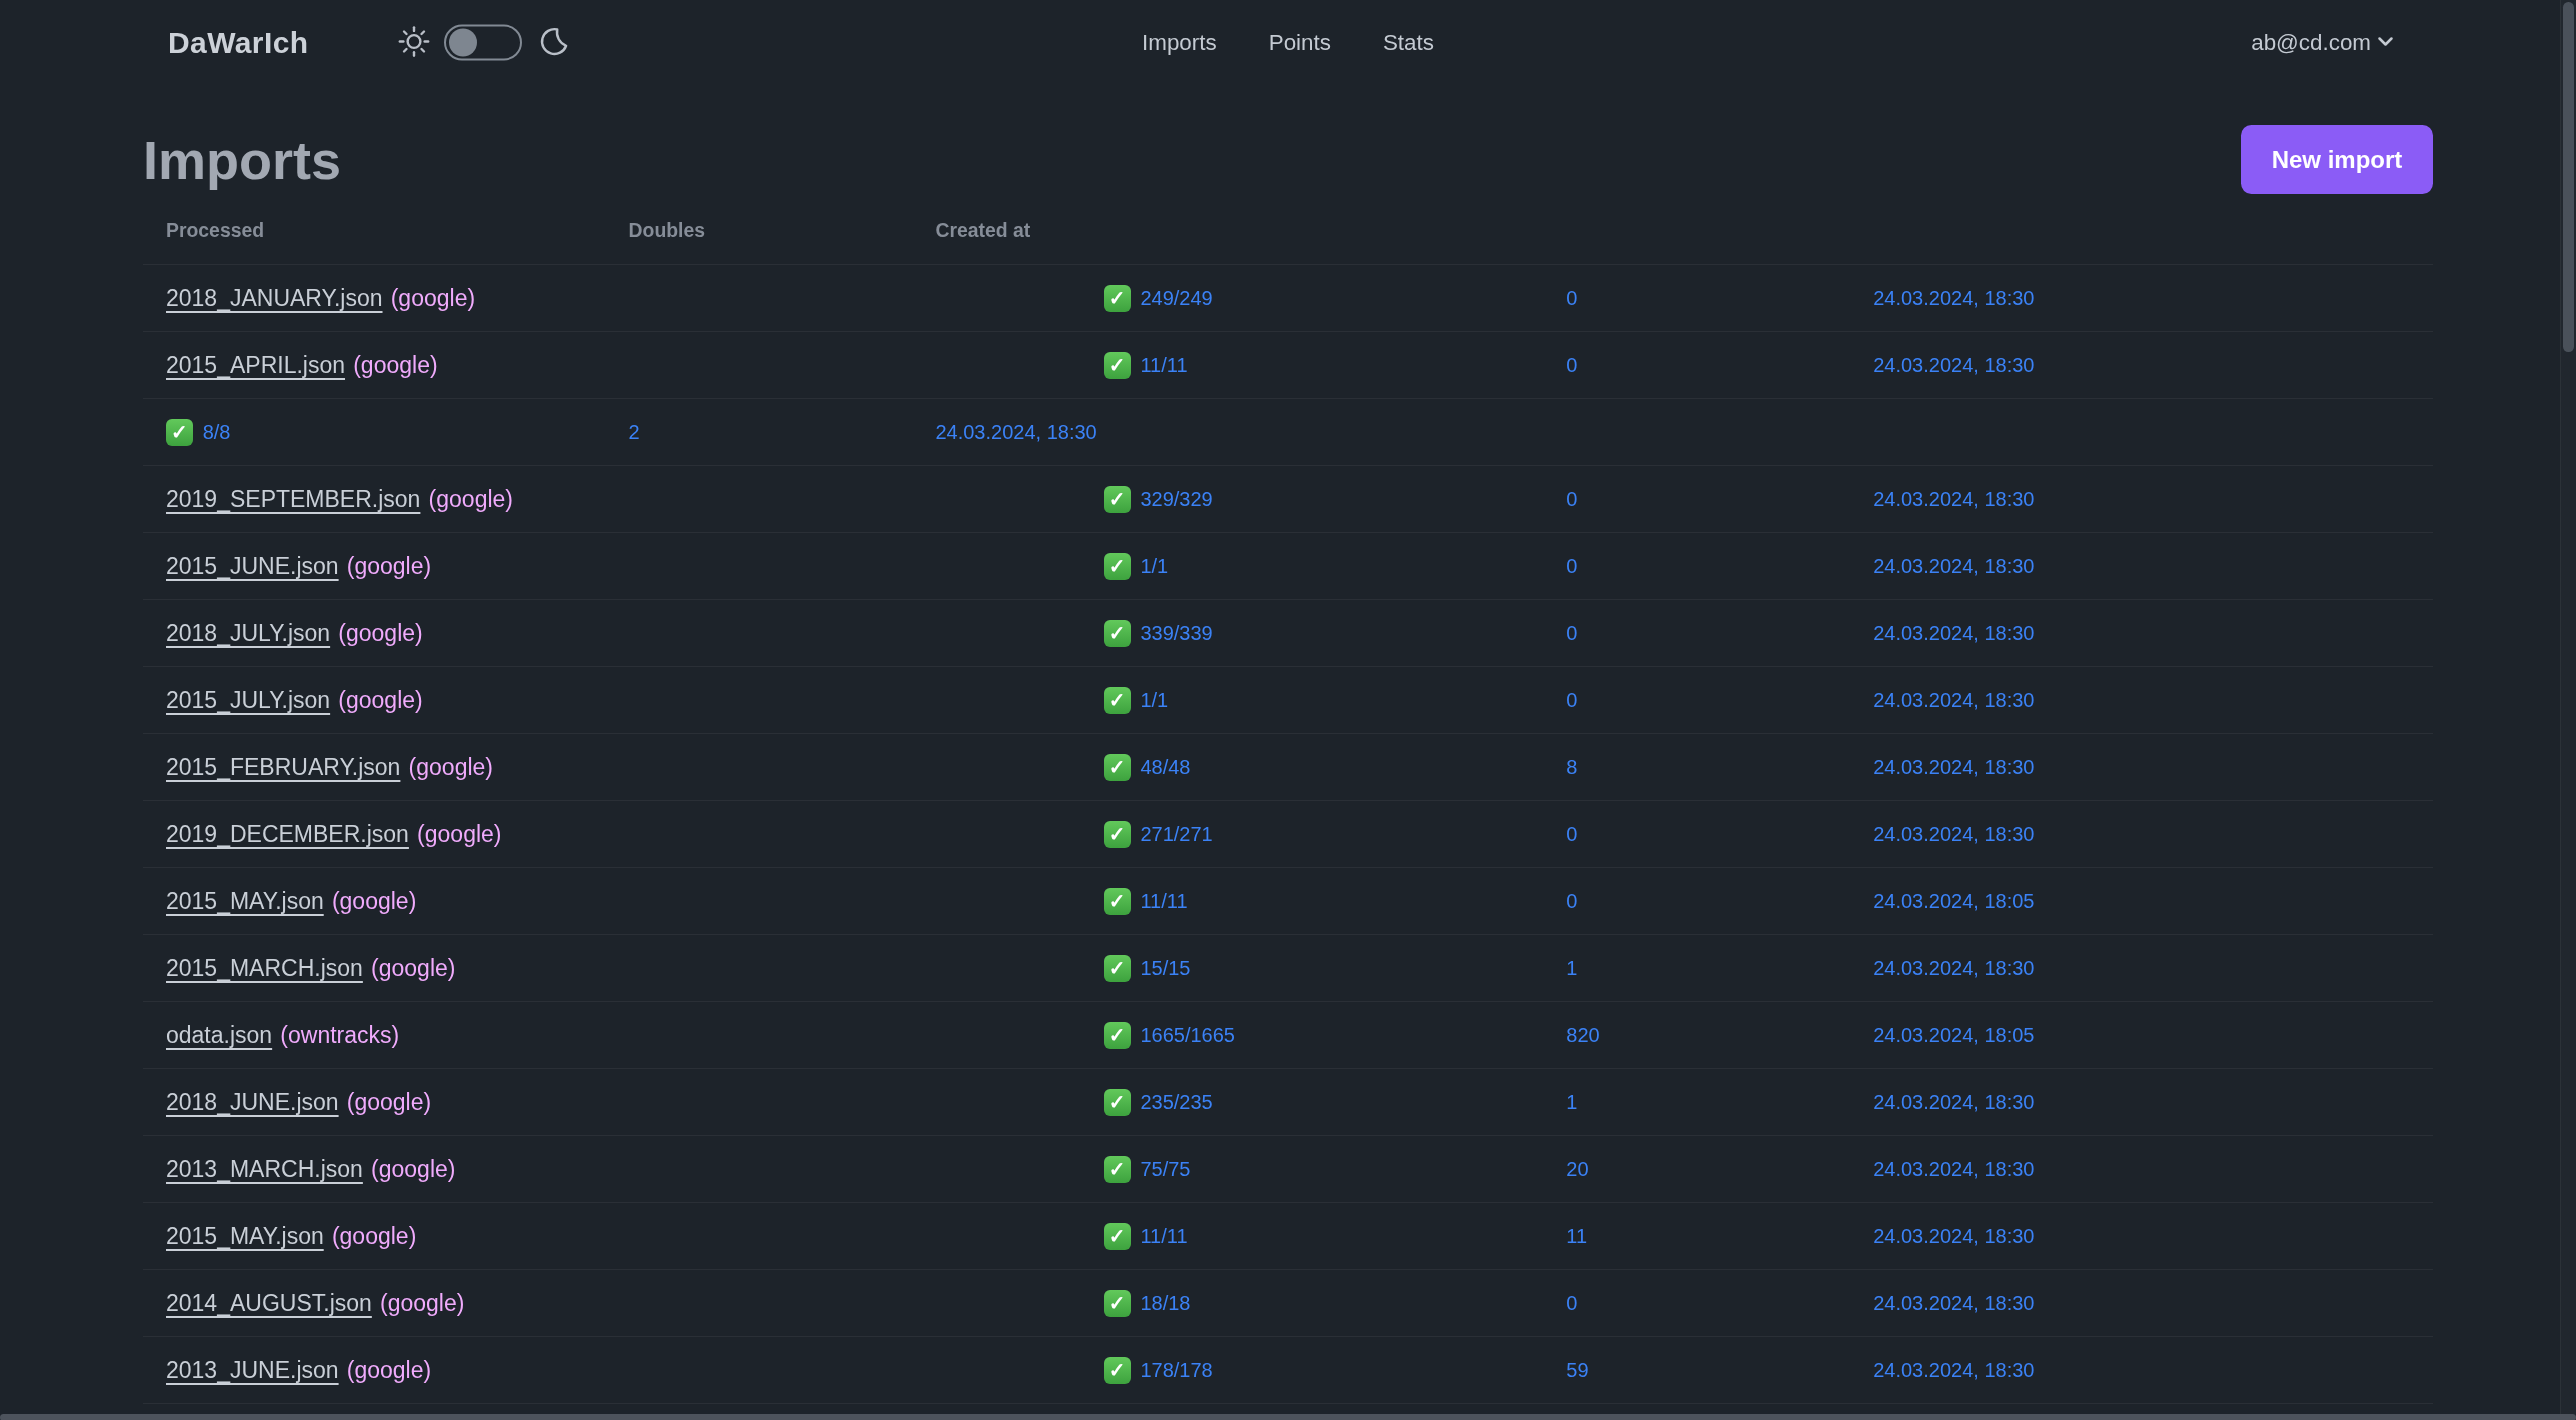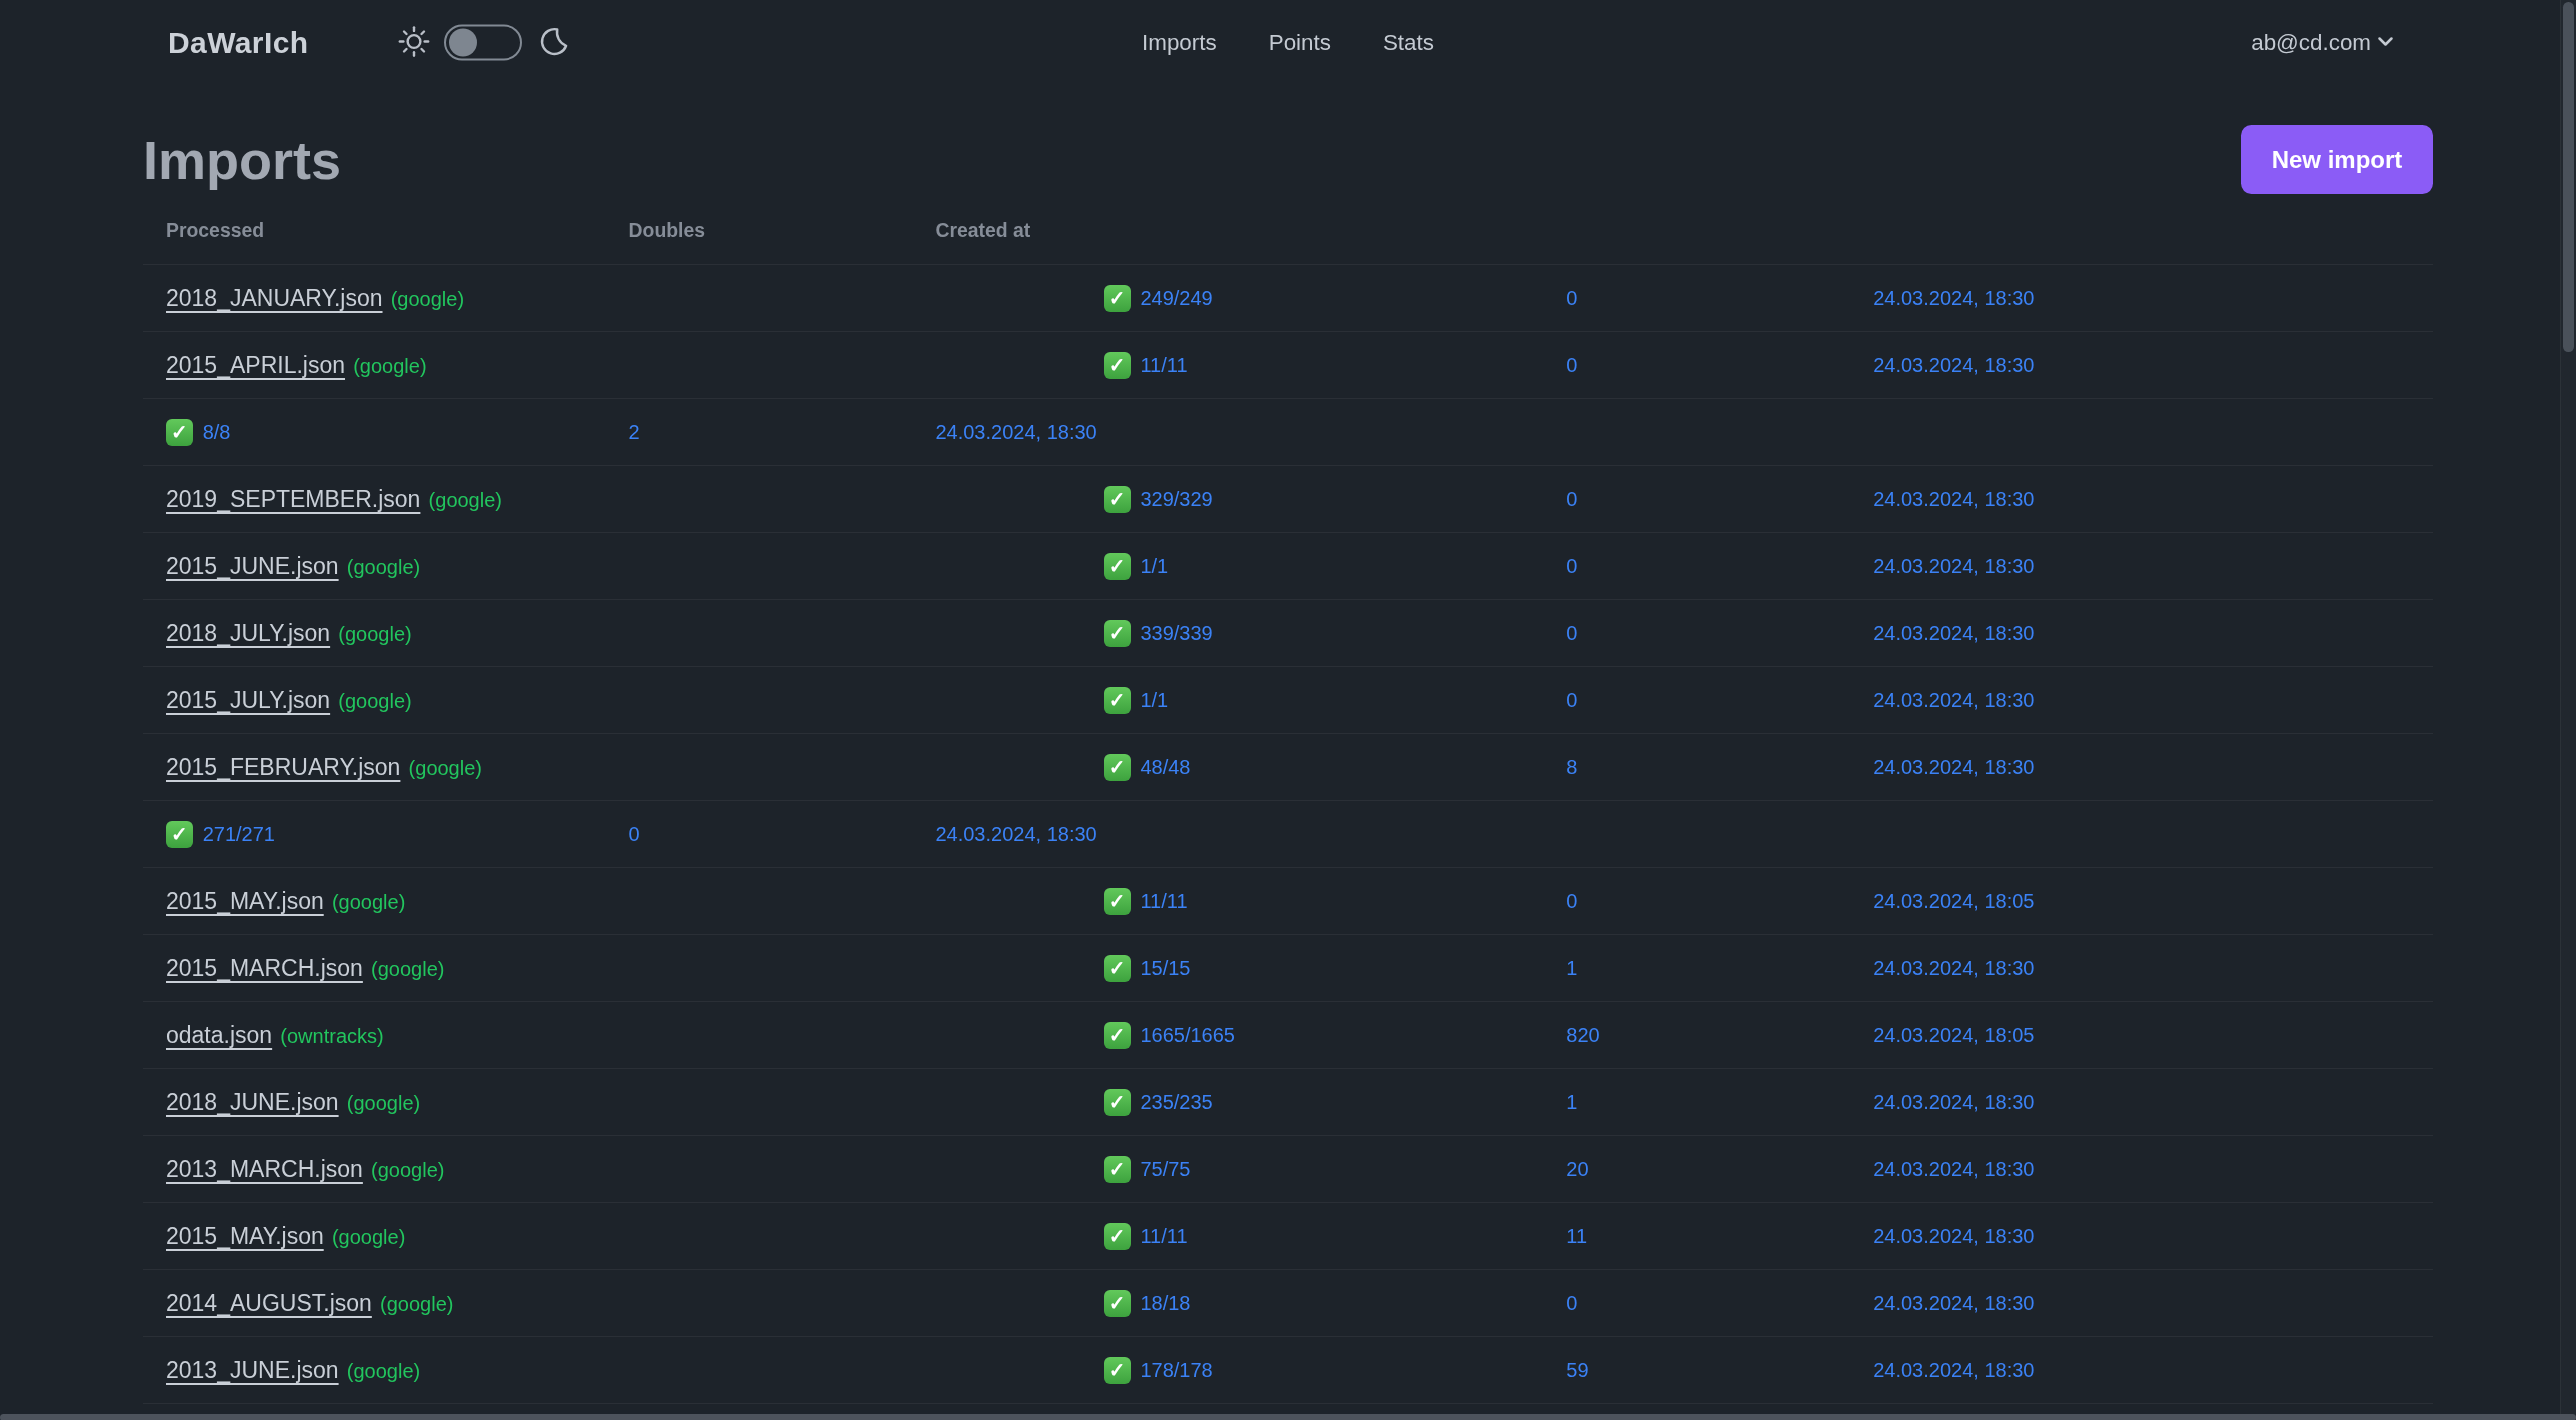--- a/index.html
+++ b/index.html
@@ -73,21 +73,21 @@
   .col-processed { width: 20.2%;  padding-left: 23px; }
   .col-doubles   { width: 13.4%;  padding-left: 23px; }
   .col-created   { width: 25.45%; padding-left: 23px; }
   .header-cell { font-size: 19.4px; font-weight: bold; color: #868d98; }
   .cell-text { font-size: 20px; color: #3b82f6; }
   .file-link {
     font-size: 23px; color: #c9cfd7;
     text-decoration: underline; text-underline-offset: 4.5px;
     text-decoration-thickness: 1.5px; cursor: pointer;
   }
-  .file-source { font-size: 20px; color: #22c55e; margin-left: 8.2px; }
+  .file-source { font-size: 23px; color: #f0abfc; margin-left: 8.2px; }
   .col-processed { display: flex; align-items: center; gap: 9.7px; }
   .check-badge {
     width: 27px; height: 27px; flex: 0 0 27px;
     border-radius: 6px;
     background: linear-gradient(180deg, #62c95b 0%, #3da23e 100%);
     display: flex; align-items: center; justify-content: center;
   }
   .check-badge .check-mark { color: #ffffff; font-size: 20px; font-weight: bold; line-height: 1; }
 
   
@@ -299,20 +299,23 @@
     </div>
     <div class="col-doubles">
       <span class="cell-text">8</span>
     </div>
     <div class="col-created">
       <span class="cell-text">24.03.2024, 18:30</span>
     </div>
   </div>
 
   <div class="t-row body-row">
+    <div class="col-name">
+      <a class="file-link">2019_DECEMBER.json</a><span class="file-source">(google)</span>
+    </div>
     <div class="col-processed">
       <span class="check-badge">
               <span class="check-mark">✓</span>
             </span>
       <span class="cell-text">271/271</span>
     </div>
     <div class="col-doubles">
       <span class="cell-text">0</span>
     </div>
     <div class="col-created">

